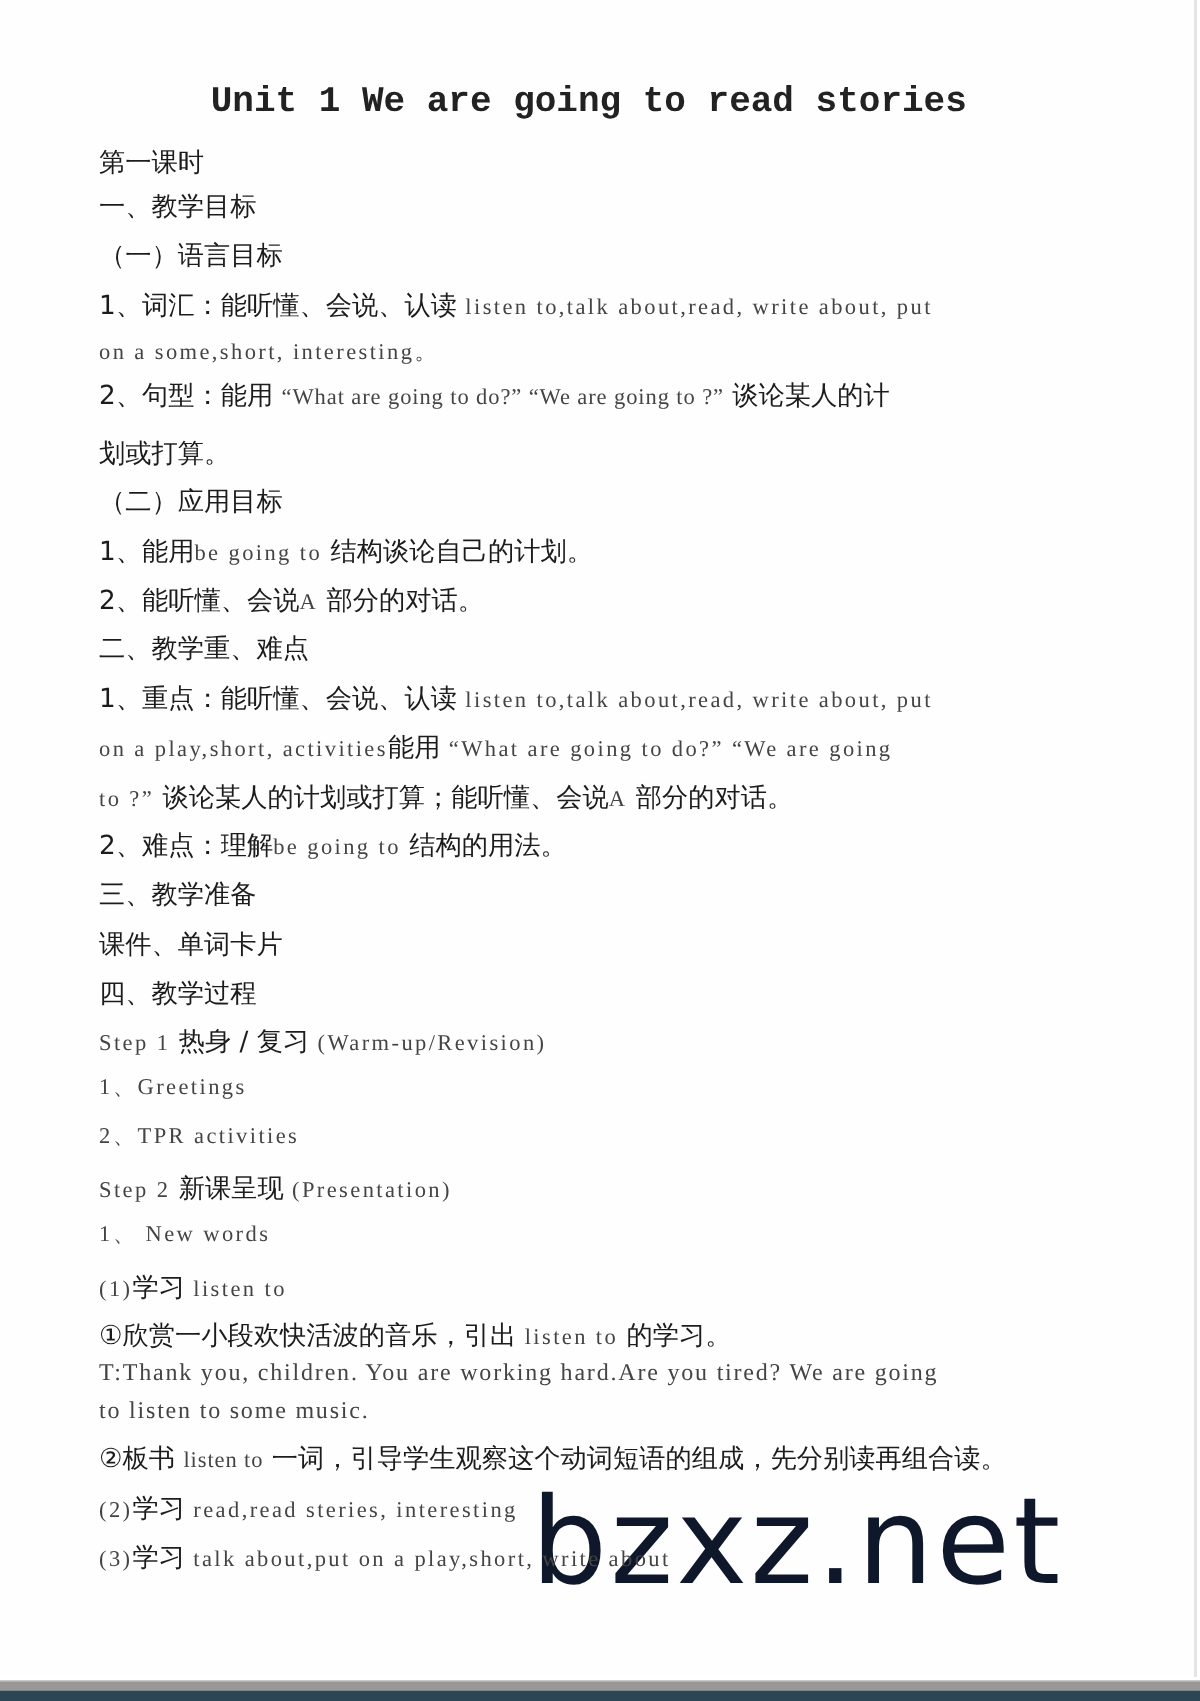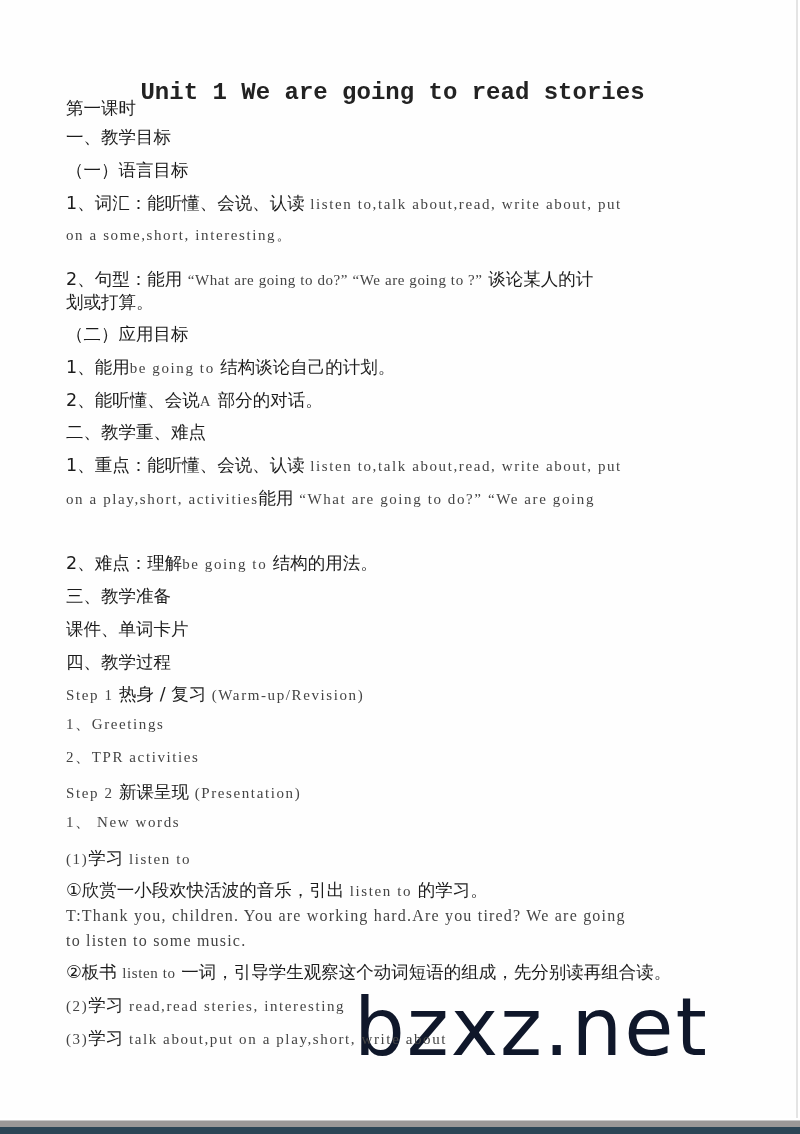--- a/index.html
+++ b/index.html
@@ -13,21 +13,20 @@
     position: absolute; left: 0; top: 0; width: 796px; height: 1118px;
     background: #fefefe;
     border-right: 2px solid #e4e4e4;
   }
   .title {
     position: absolute; left: 0; width: 785px; top: 55px;
     text-align: center;
     font-family: "Liberation Mono", "DejaVu Sans Mono", monospace;
     font-size: 24px; font-weight: bold; color: #222;
     letter-spacing: 0px;
-    margin-top: 24px;
   }
   .line {
     position: absolute; left: 66px; white-space: nowrap;
     font-size: 17.5px; color: #1c1c1c;
   }
   .en {
     font-family: "Liberation Serif", "DejaVu Serif", serif;
     font-size: 15px; color: #444;
     letter-spacing: 1.6px;
   }
@@ -63,21 +62,21 @@
   <div class="line" style="top:158px">（一）语言目标</div>
 
   <div class="line" style="top:191px">
     <span>1、词汇：能听懂、会说、认读</span>
     <span class="en">listen to,talk about,read, write about, put</span>
   </div>
   <div class="line" style="top:224px">
     <span class="en">on a some,short, interesting。</span>
   </div>
 
-  <div class="line" style="top:267px">
+  <div class="line" style="top:251px">
     <span>2、句型：能用</span>
     <span class="en tight">“What are going to do?” “We are going to ?”</span>
     <span>谈论某人的计</span>
   </div>
   <div class="line" style="top:290px">划或打算。</div>
 
   <div class="line" style="top:322px">（二）应用目标</div>
 
   <div class="line" style="top:355px">
     <span>1、能用</span><span class="en">be going to</span>
@@ -90,20 +89,25 @@
 
   <div class="line" style="top:420px">二、教学重、难点</div>
 
   <div class="line" style="top:453px">
     <span>1、重点：能听懂、会说、认读</span>
     <span class="en">listen to,talk about,read, write about, put</span>
   </div>
   <div class="line" style="top:486px">
     <span class="en">on a play,short, activities</span><span>能用</span>
     <span class="en">“What are going to do?” “We are going</span>
+  </div>
+  <div class="line" style="top:519px">
+    <span class="en">to ?”</span>
+    <span>谈论某人的计划或打算；能听懂、会说</span><span class="en">A</span>
+    <span>部分的对话。</span>
   </div>
   <div class="line" style="top:551px">
     <span>2、难点：理解</span><span class="en">be going to</span>
     <span>结构的用法。</span>
   </div>
 
   <div class="line" style="top:584px">三、教学准备</div>
   <div class="line" style="top:617px">课件、单词卡片</div>
   <div class="line" style="top:650px">四、教学过程</div>
 

